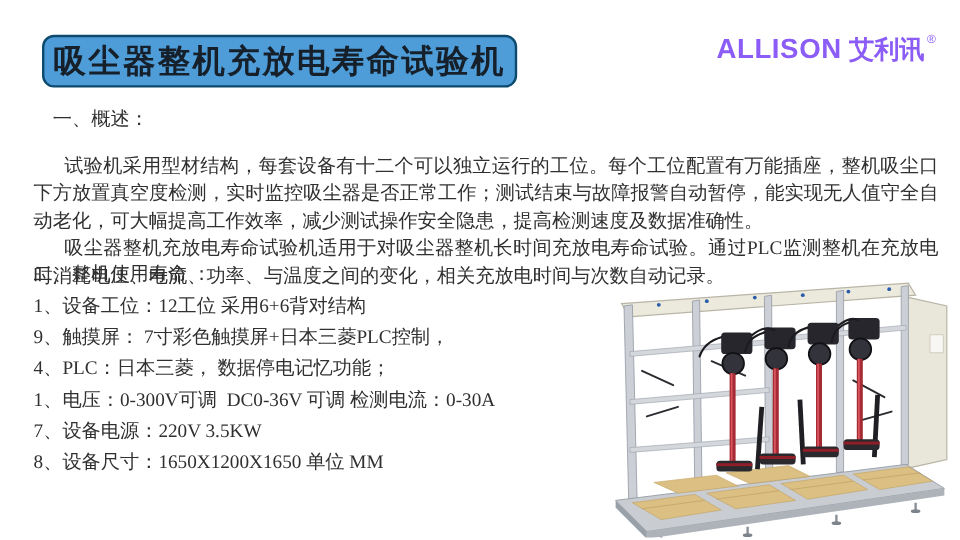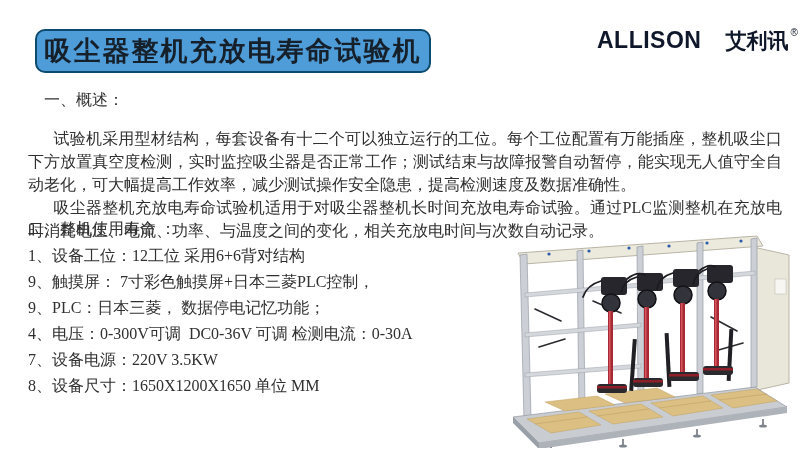--- a/index.html
+++ b/index.html
@@ -16,25 +16,25 @@
     display:flex; align-items:center; justify-content:center;
     box-sizing:border-box;
     margin-top:12px;
   }
   .title-banner span{
     font-size:27px; font-weight:bold; color:#16202b; letter-spacing:2px;
     white-space:nowrap;
   }
   .logo{
     position:absolute; left:597px; top:27px; height:30px;
-    display:flex; align-items:baseline; color:#0f172a;
+    display:flex; align-items:baseline; color:#8b5cf6;
     font-family:"Liberation Sans","DejaVu Sans",sans-serif;
   }
   .logo .logo-en{font-size:23px; font-weight:900; letter-spacing:0.5px;}
-  .logo .logo-cn{font-size:21px; font-weight:bold; margin-left:24px;}
+  .logo .logo-cn{font-size:21px; font-weight:bold; margin-left:6px;}
   .logo .logo-reg{font-size:10px; position:relative; top:-12px; margin-left:2px;}
   
   .content{
     position:absolute; left:28px; top:72px; width:754px;
     font-size:16px; line-height:23px;
   }
   .content .sec-heading{margin:16px; font-size:16px; font-weight:normal;}
   .content p{
     margin:0; text-indent:1.6em; text-align:justify;
     text-justify:inter-ideograph;
@@ -71,22 +71,22 @@
     <h2 class="sec-heading">一、概述：</h2>
     <p>试验机采用型材结构，每套设备有十二个可以独立运行的工位。每个工位配置有万能插座，整机吸尘口下方放置真空度检测，实时监控吸尘器是否正常工作；测试结束与故障报警自动暂停，能实现无人值守全自动老化，可大幅提高工作效率，减少测试操作安全隐患，提高检测速度及数据准确性。</p>
     <p>吸尘器整机充放电寿命试验机适用于对吸尘器整机长时间充放电寿命试验。通过PLC监测整机在充放电时消耗电压、电流、功率、与温度之间的变化，相关充放电时间与次数自动记录。</p>
   </div>
 
   <div class="specs">
     <h2 class="sec-heading">二、整机使用寿命 ：</h2>
     <ul>
       <li>1、设备工位：12工位 采用6+6背对结构</li>
       <li>9、触摸屏： 7寸彩色触摸屏+日本三菱PLC控制，</li>
-      <li>9、PLC：日本三菱， 数据停电记忆功能；</li>
-      <li>4、电压：0-300V可调  DC0-36V 可调 检测电流：0-30A</li>
+      <li>4、PLC：日本三菱， 数据停电记忆功能；</li>
+      <li>1、电压：0-300V可调  DC0-36V 可调 检测电流：0-30A</li>
       <li>7、设备电源：220V 3.5KW</li>
       <li>8、设备尺寸：1650X1200X1650 单位 MM</li>
     </ul>
   </div>
 
   <div class="photo">
     <svg width="292" height="227" viewBox="0 0 292 227" xmlns="http://www.w3.org/2000/svg">
 
       <polygon points="248,26 284,34 284,162 248,170" fill="#e9e6da" stroke="#b8b4a5" stroke-width="1"></polygon>
       <rect x="270" y="58" width="11" height="15" fill="#f7f6f2" stroke="#c6c2b4" stroke-width="0.6"></rect>

